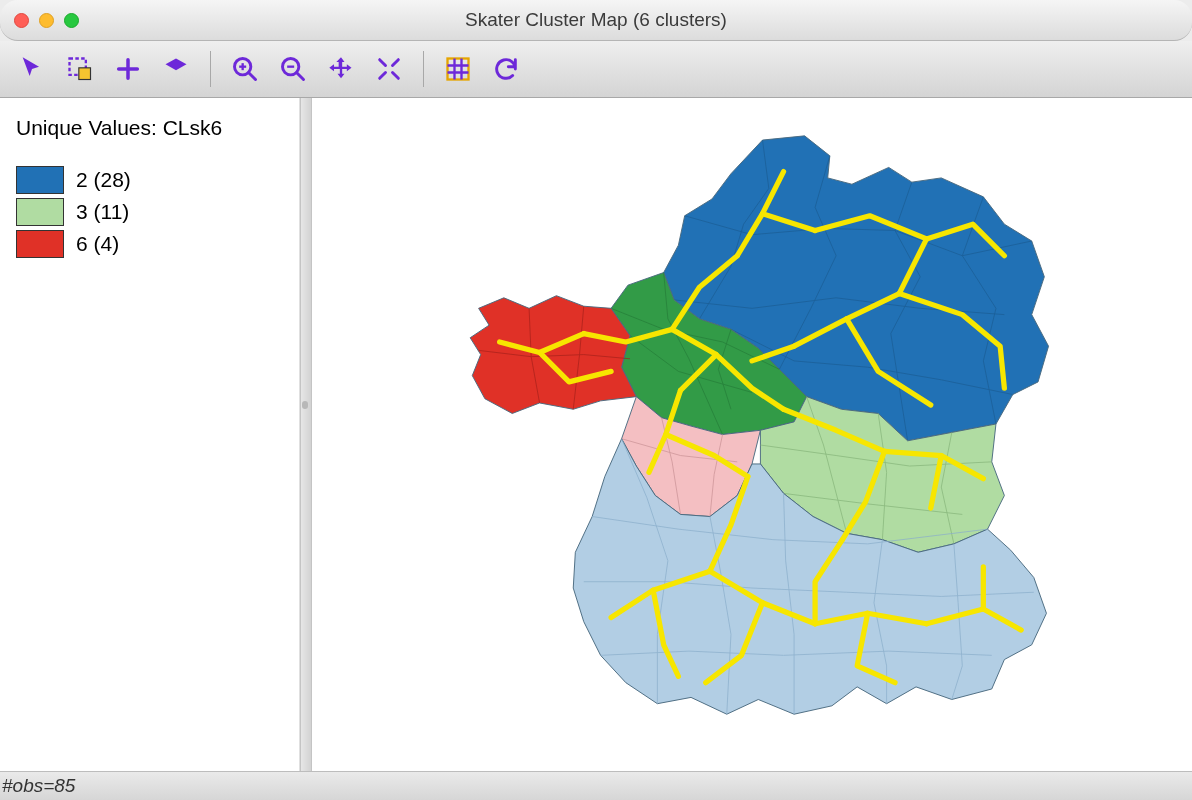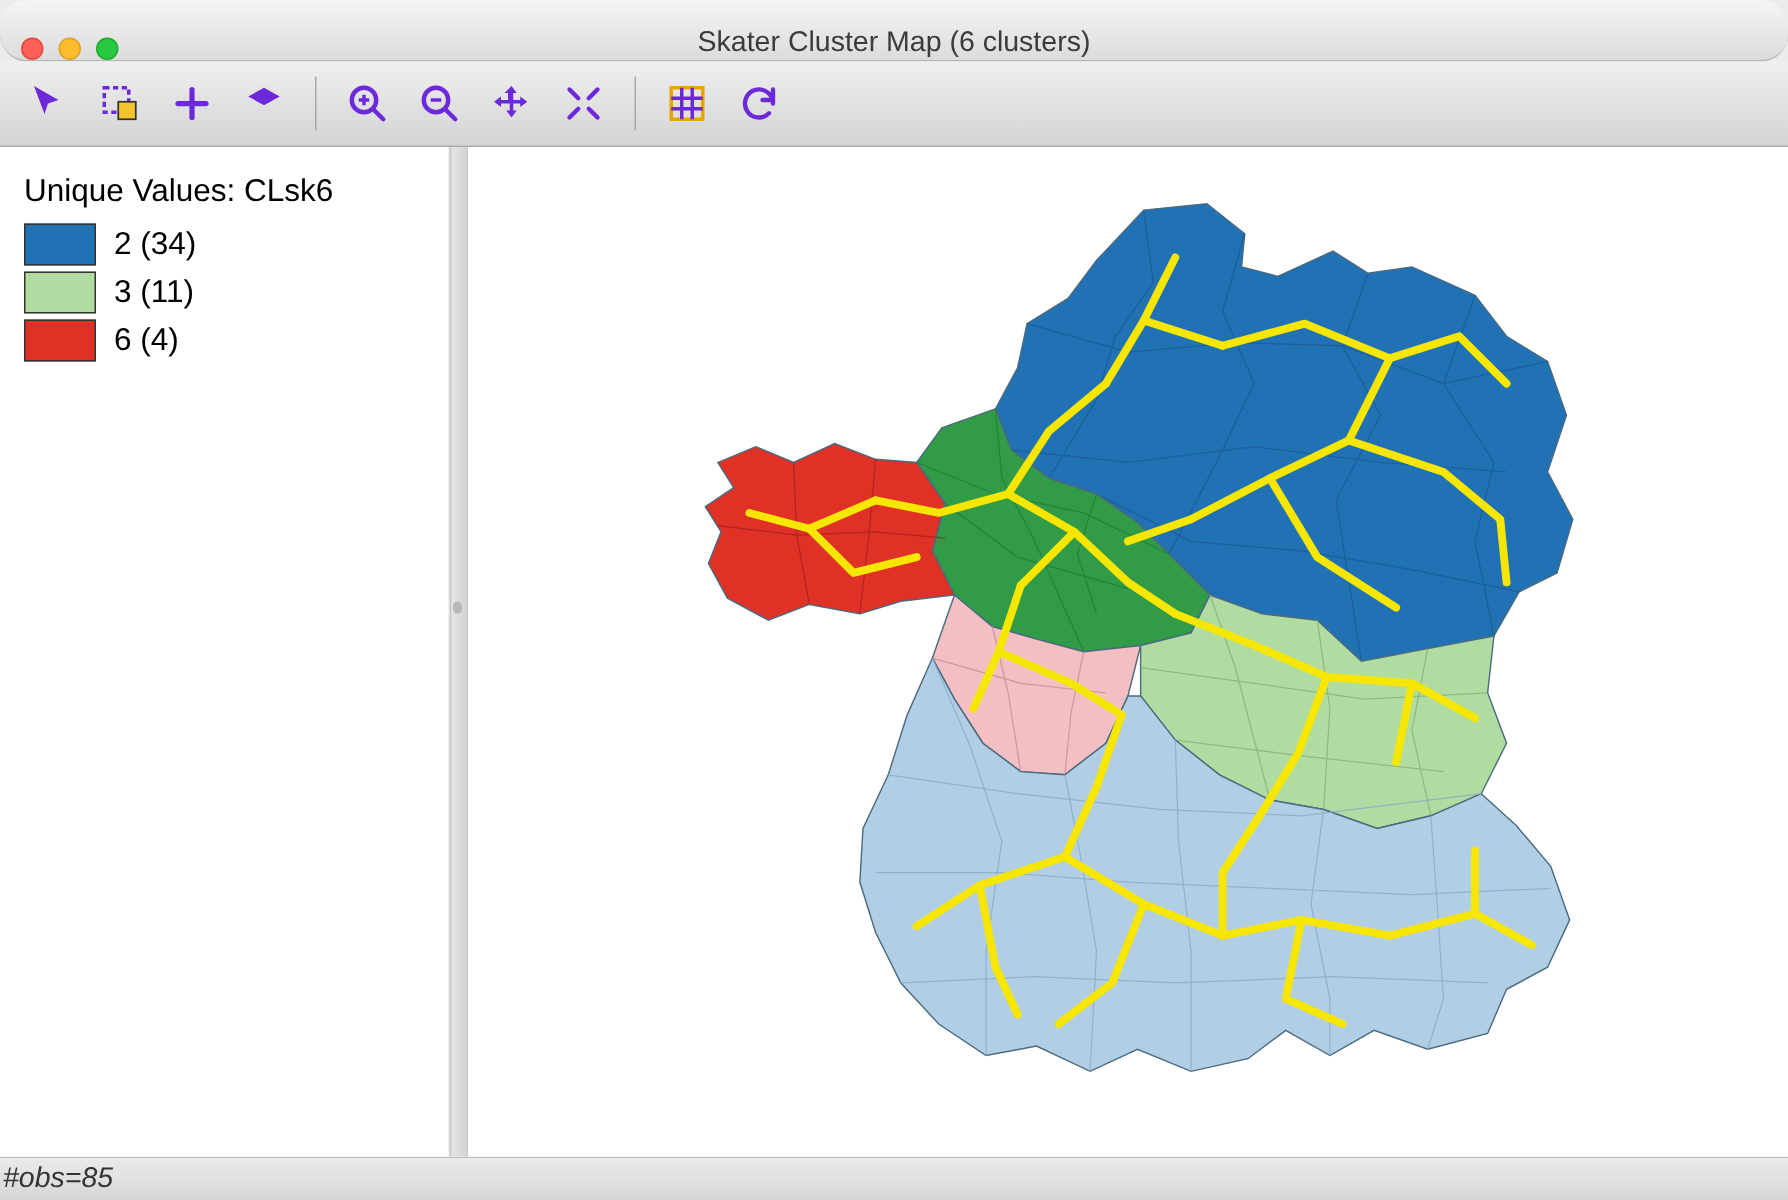--- a/index.html
+++ b/index.html
@@ -18,21 +18,21 @@
     height: 800px;
     display: flex;
     flex-direction: column;
     box-sizing: border-box;
   }
   .titlebar {
     height: 40px;
     background: linear-gradient(#f5f5f5, #dcdcdc);
     border-bottom: 1px solid #b5b5b5;
     display: flex;
-    align-items: flex-end;
+    align-items: center;
     position: relative;
     border-radius: 18px;
   }
   .traffic-lights {
     display: flex;
     align-items: center;
     gap: 10px;
     padding-left: 14px;
   }
   .tl {
@@ -92,21 +92,21 @@
   .legend-pane {
     width: 300px;
     background: #ffffff;
     border-right: 1px solid #e0e0e0;
     padding: 18px 16px;
     box-sizing: border-box;
     font-size: 21px;
     position: relative;
   }
   .legend-title {
-    margin-bottom: 9px;
+    margin-bottom: 26px;
     white-space: nowrap;
   }
   .legend-row {
     display: flex;
     align-items: center;
     margin-bottom: 4px;
   }
   .swatch {
     width: 46px;
     height: 26px;
@@ -234,21 +234,21 @@
         </svg>
     </div>
   </div>
 
   <div class="content">
 
     <div class="legend-pane">
       <div class="legend-title">Unique Values: CLsk6</div>
       <div class="legend-row">
         <div class="swatch" style="background:#2171b5"></div>
-        <span>2 (34)</span>
+        <span>2 (28)</span>
       </div>
       <div class="legend-row">
         <div class="swatch" style="background:#b0dca2"></div>
         <span>3 (11)</span>
       </div>
       <div class="legend-row">
         <div class="swatch" style="background:#e03127"></div>
         <span>6 (4)</span>
       </div>
     </div>

